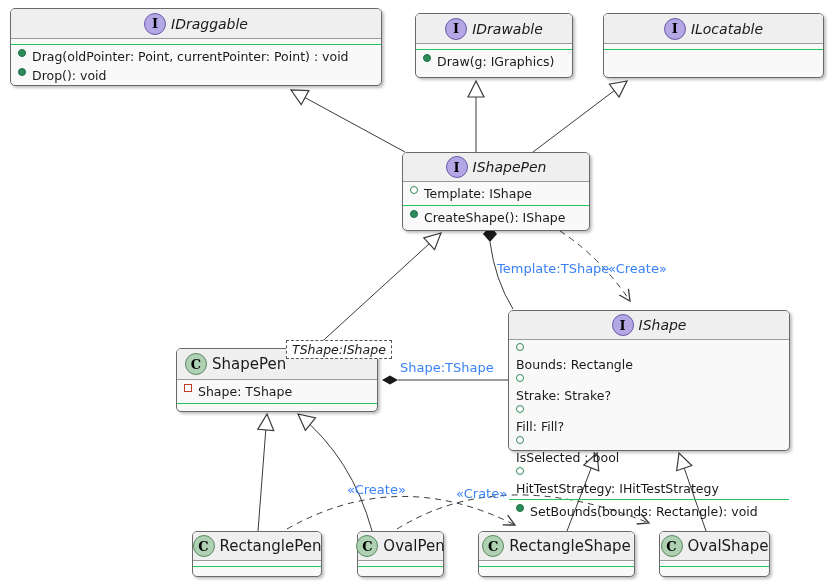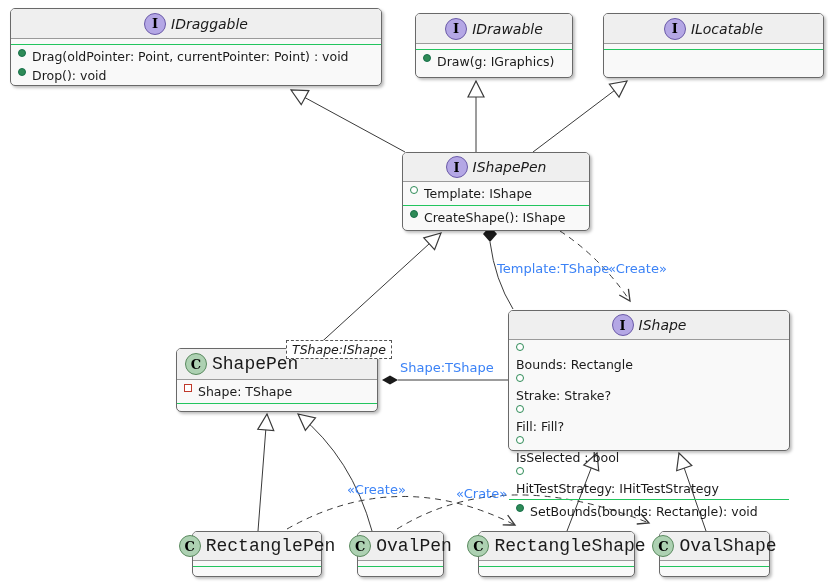--- a/index.html
+++ b/index.html
@@ -20,21 +20,21 @@
   }
   .hdr.left{justify-content:flex-start;}
   .badge{
     width:20px;height:20px;border-radius:50%;flex:none;
     display:flex;align-items:center;justify-content:center;
     font-family:"DejaVu Serif","Liberation Serif",serif;font-weight:bold;font-size:13px;color:#000;
   }
   .badge.i{background:#b4a7e5;border:1px solid #6a5aa8;}
   .badge.c{background:#add1b2;border:1px solid 5a8a5f;border:1px solid #5a8a5f;}
   .iname{font-style:italic;font-size:14px;white-space:nowrap;}
-  .cname{font-size:18px;white-space:nowrap;font-family:Liberation Mono, monospace;}
+  .cname{font-size:15px;white-space:nowrap;}
   .sec{border-bottom:1px solid #22c55e;padding:2px 0;flex:none;}
   .sec.last{border-bottom:none;}
   .sec.grow{flex:1;}
   .sec.empty{height:5px;padding:0;}
   .row{display:flex;gap:6px;padding:2px 7px;font-size:12.5px;line-height:15px;white-space:nowrap;}
   .tight .row{padding:1px 7px;line-height:15px;flex-direction:column;}
   .ic{width:8px;height:8px;flex:none;box-sizing:border-box;}
   .ic.pub{border-radius:50%;background:#2e8b57;border:1px solid #17704a;}
   .ic.prop{border-radius:50%;background:#ffffff;border:1.5px solid #2e8b57;}
   .ic.priv{background:#ffffff;border:1.5px solid #c0392b;}

